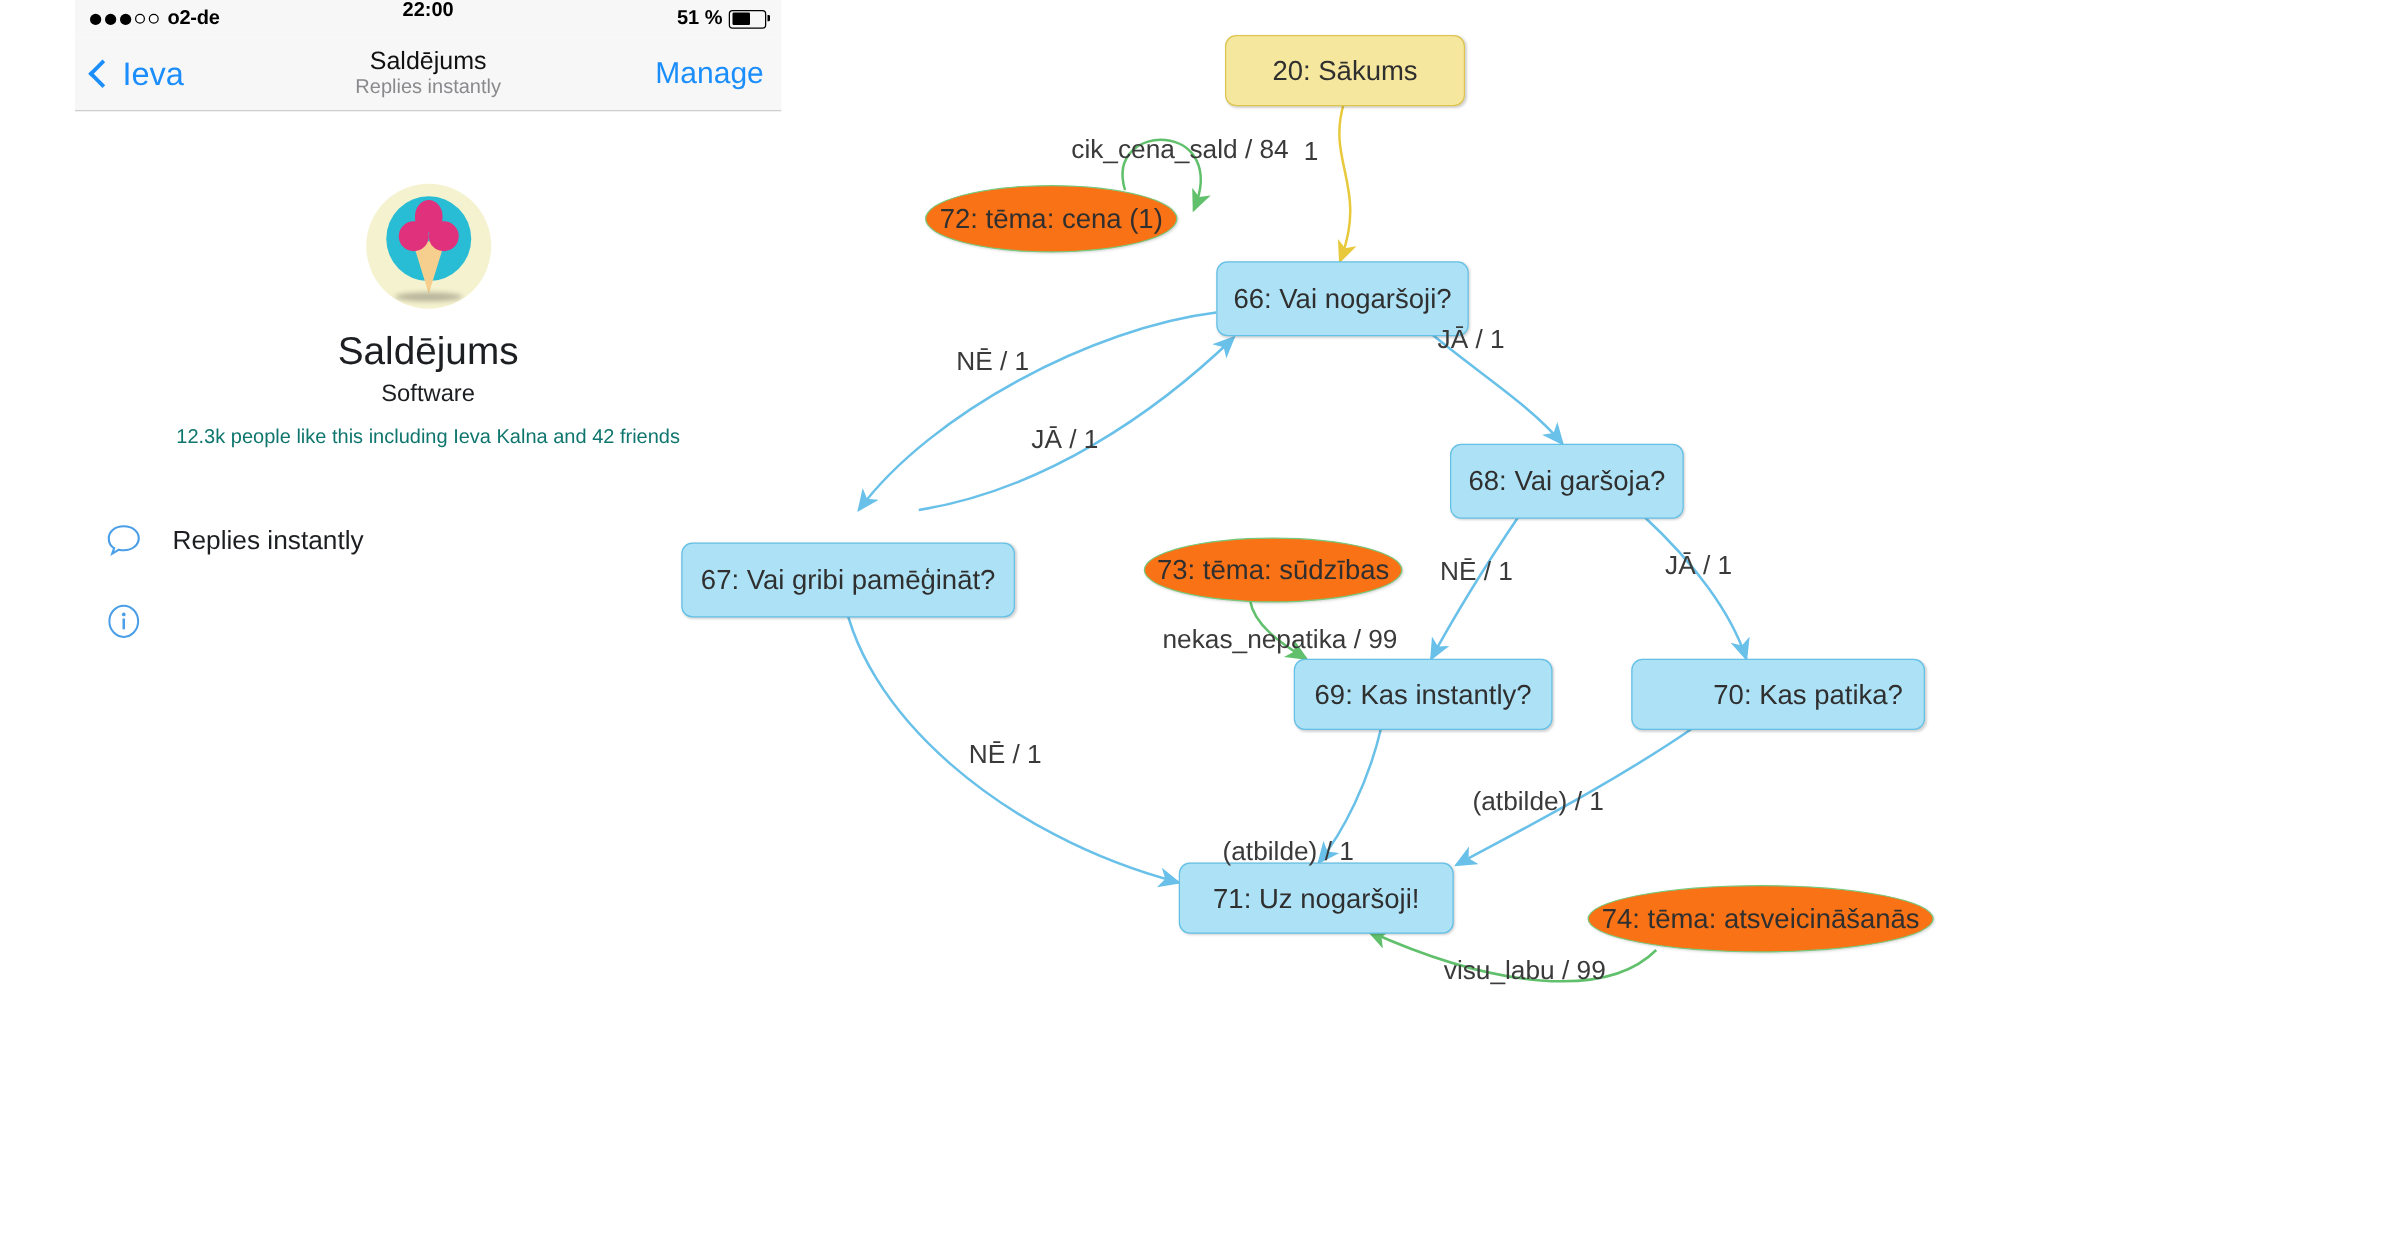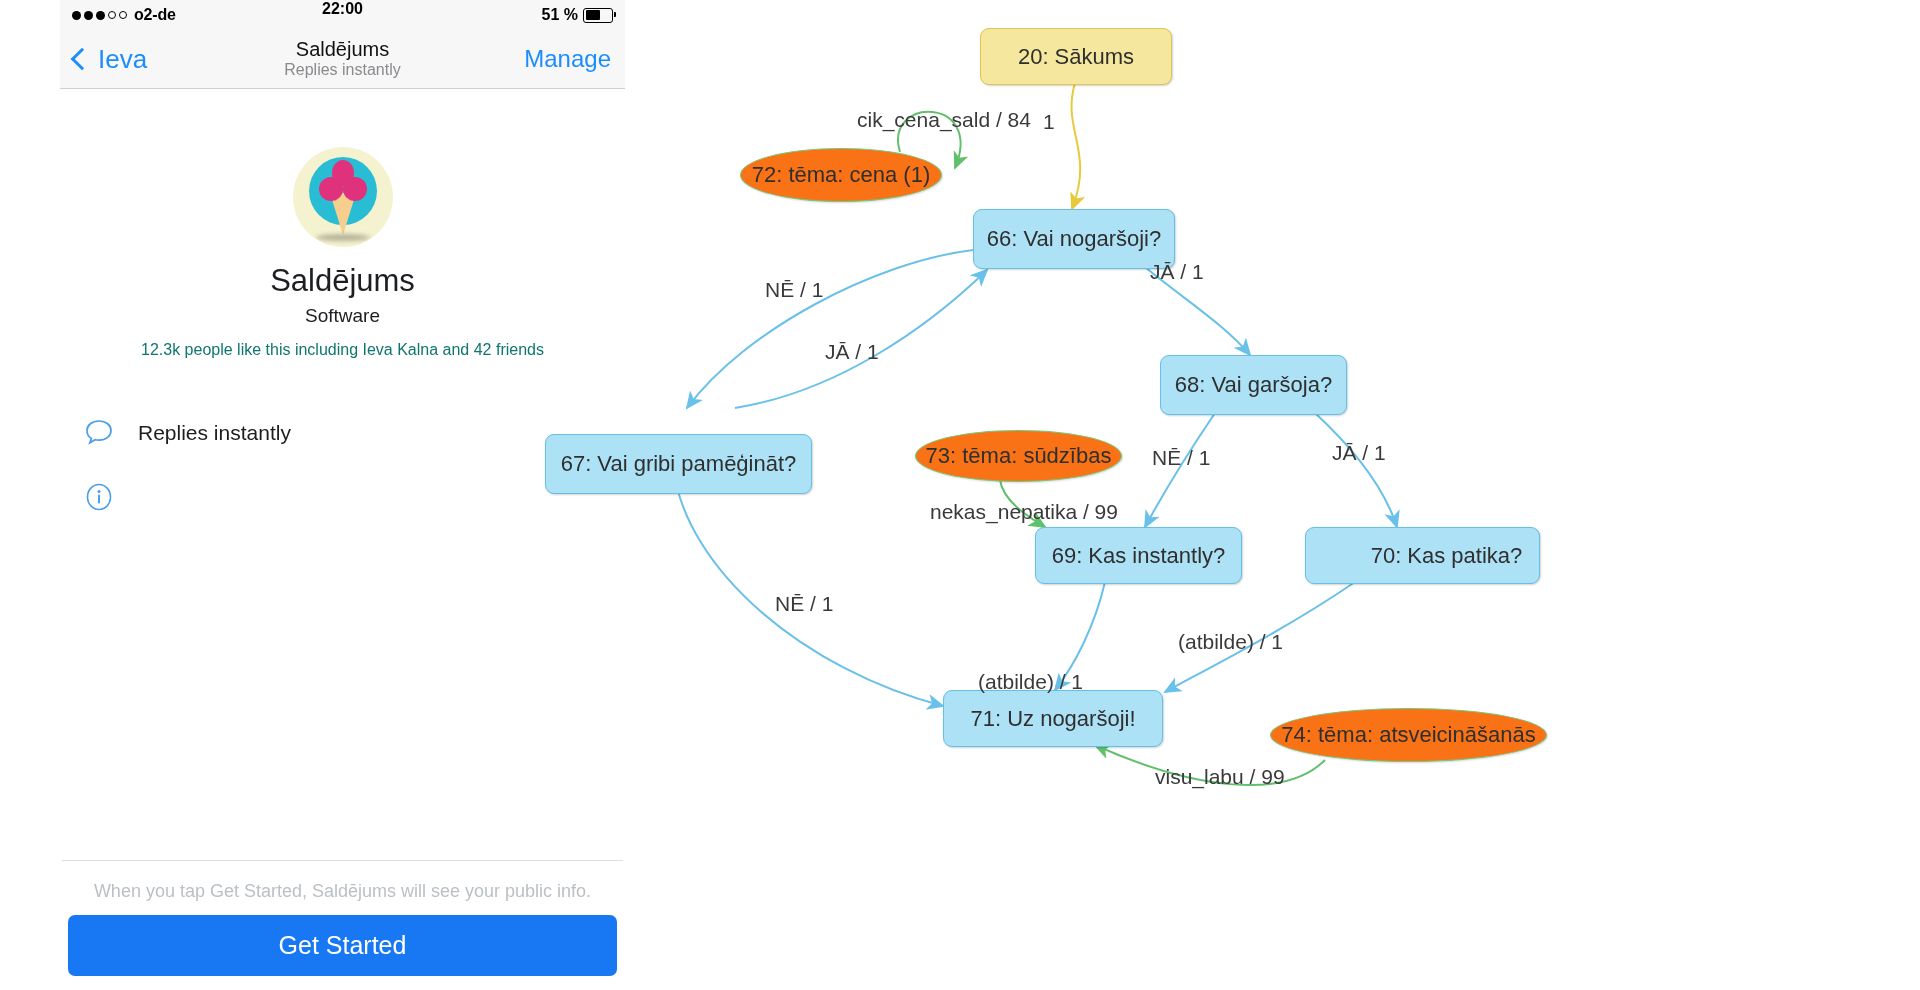--- a/index.html
+++ b/index.html
@@ -161,25 +161,20 @@
           <svg width="34" height="34" viewBox="0 0 34 34">
             <ellipse cx="17" cy="17" rx="11.5" ry="12.5" fill="none" stroke="#4a9fe8" stroke-width="1.6"></ellipse>
             <circle cx="17" cy="11.5" r="1.5" fill="#4a9fe8"></circle>
             <rect x="16" y="14.5" width="2" height="9" rx="1" fill="#4a9fe8"></rect>
           </svg>
         </span>
         <span class="rowtext"></span>
       </div>
     </div>
 
-    <div class="footer">
-      <div class="fdiv"></div>
-      <div class="fnote">When you tap Get Started, Saldējums will see your public info.</div>
-      <div class="cta">Get Started</div>
-    </div>
   </div>
 
   <div class="graph">
     <svg id="gsvg" width="1295" height="990">
       <defs>
         <marker id="ab" markerWidth="11" markerHeight="11" refX="8" refY="4" orient="auto">
           <path d="M0,0 L9,4 L0,8 L2.4,4 z" fill="#69c0e8"></path>
         </marker>
         <marker id="ay" markerWidth="11" markerHeight="11" refX="8" refY="4" orient="auto">
           <path d="M0,0 L9,4 L0,8 L2.4,4 z" fill="#e8c93c"></path>

